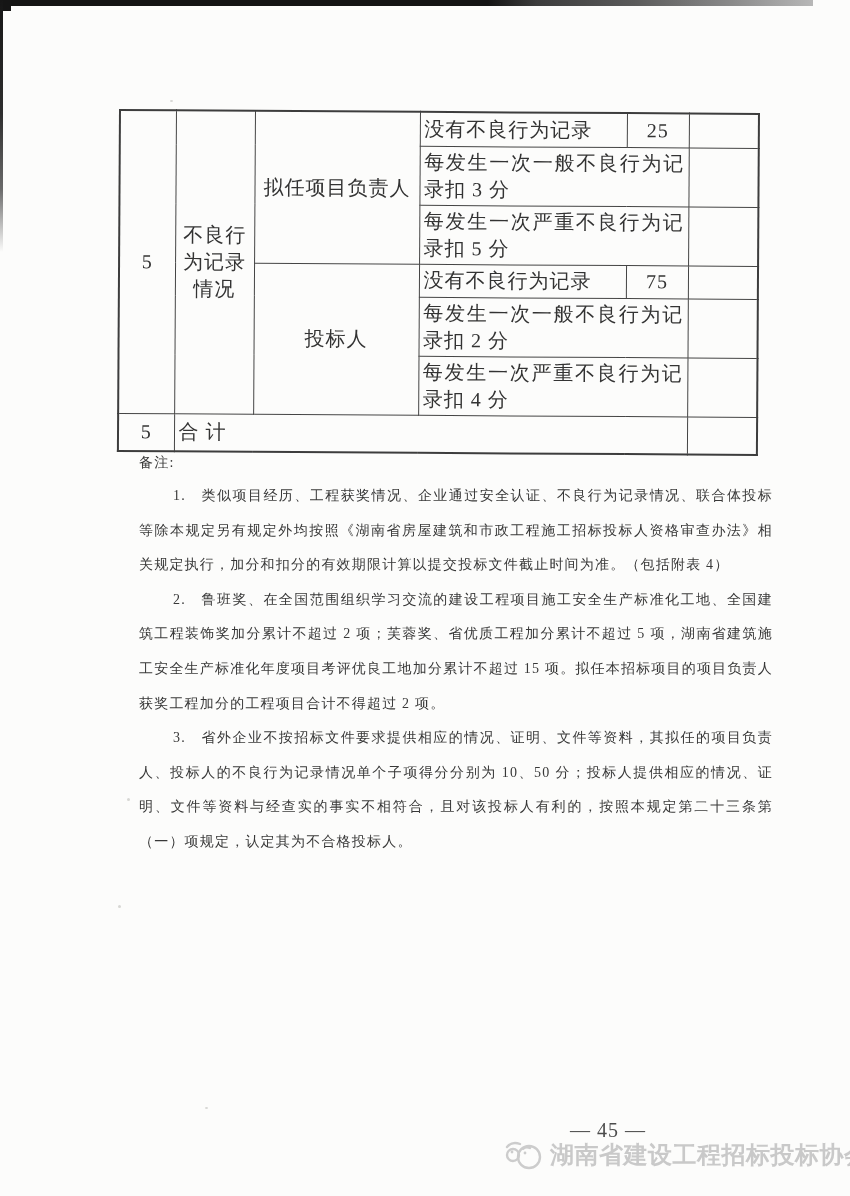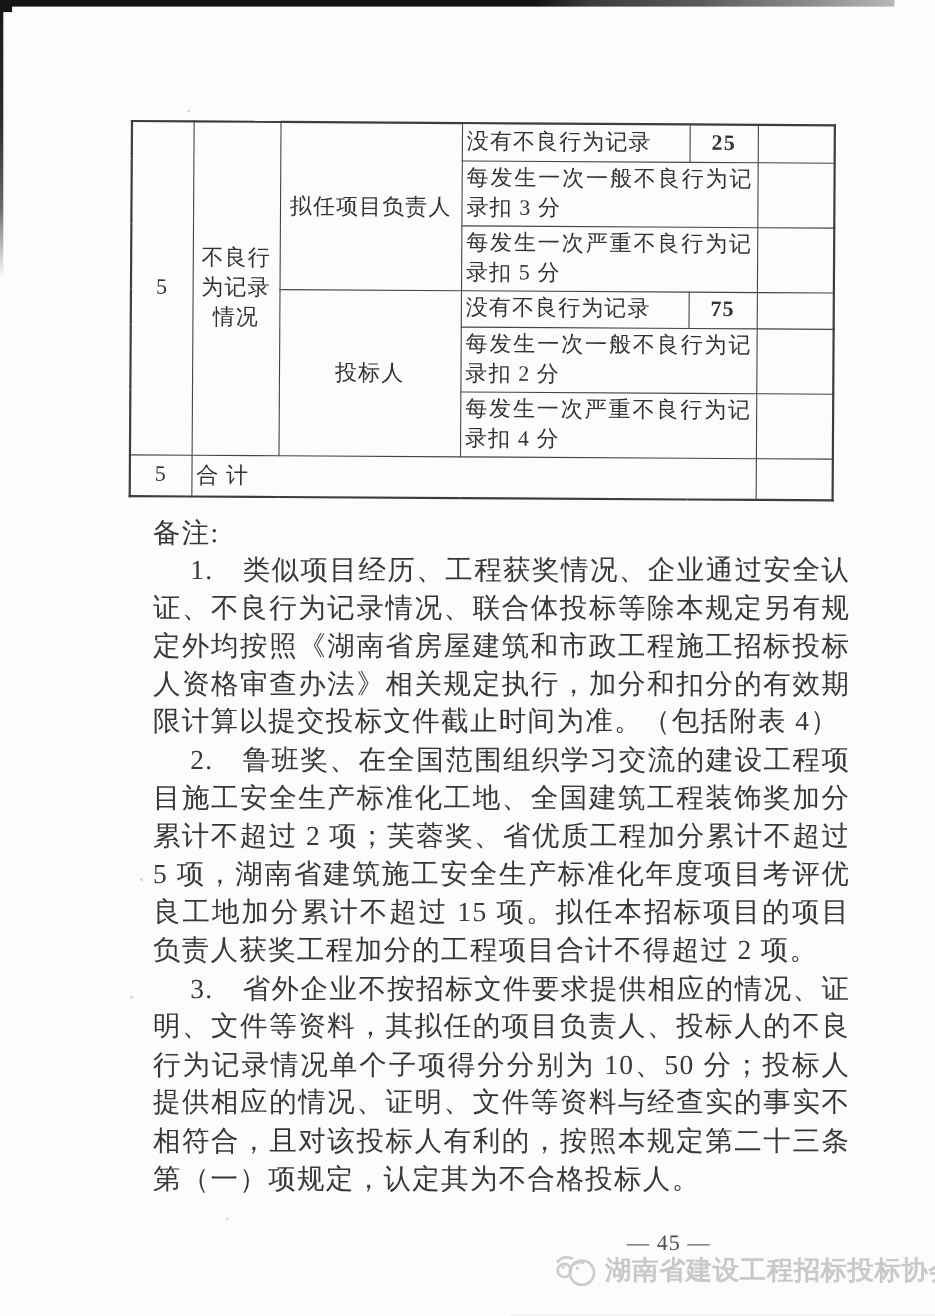--- a/index.html
+++ b/index.html
@@ -35,28 +35,28 @@
   table.score td{
     border:1.5px solid #454545;
     padding:2px 4px;vertical-align:middle;
     overflow:hidden;
   }
   table.score{border:2px solid #3d3d3d;}
   td.num{text-align:center;font-size:20px;}
   td.cat{text-align:center;padding:2px 3px;line-height:27px;}
   td.subj{text-align:center;}
   td.crit{text-align:justify;padding:2px 6px 2px 7px;line-height:27px;}
-  td.scorecell{text-align:center;font-weight:bold;}
+  td.scorecell{text-align:center;}
   td.totallabel{text-align:left;padding-left:13px;}
   tr.h34{height:34px;} tr.h58{height:58px;} tr.h55{height:55px;}
   tr.h33{height:33px;} tr.h54{height:54px;} tr.h38{height:38px;}
   
   .notes{
     position:absolute;left:139px;top:448px;width:634px;
-    font-size:25px;letter-spacing:1.2px;line-height:34.6px;margin-top:23px;
+    font-size:14px;letter-spacing:1.2px;line-height:34.6px;
   }
   .notes-heading{line-height:30px;margin:0 0 1px 0;}
   .notes p{margin:0;text-indent:34px;text-align:justify;}
   
   .page-number{
     position:absolute;left:570px;top:1119px;width:170px;
     text-align:left;font-size:20px;color:#4c4c4c;letter-spacing:1px;
   }
   .watermark{
     position:absolute;left:503px;top:1138px;height:34px;

